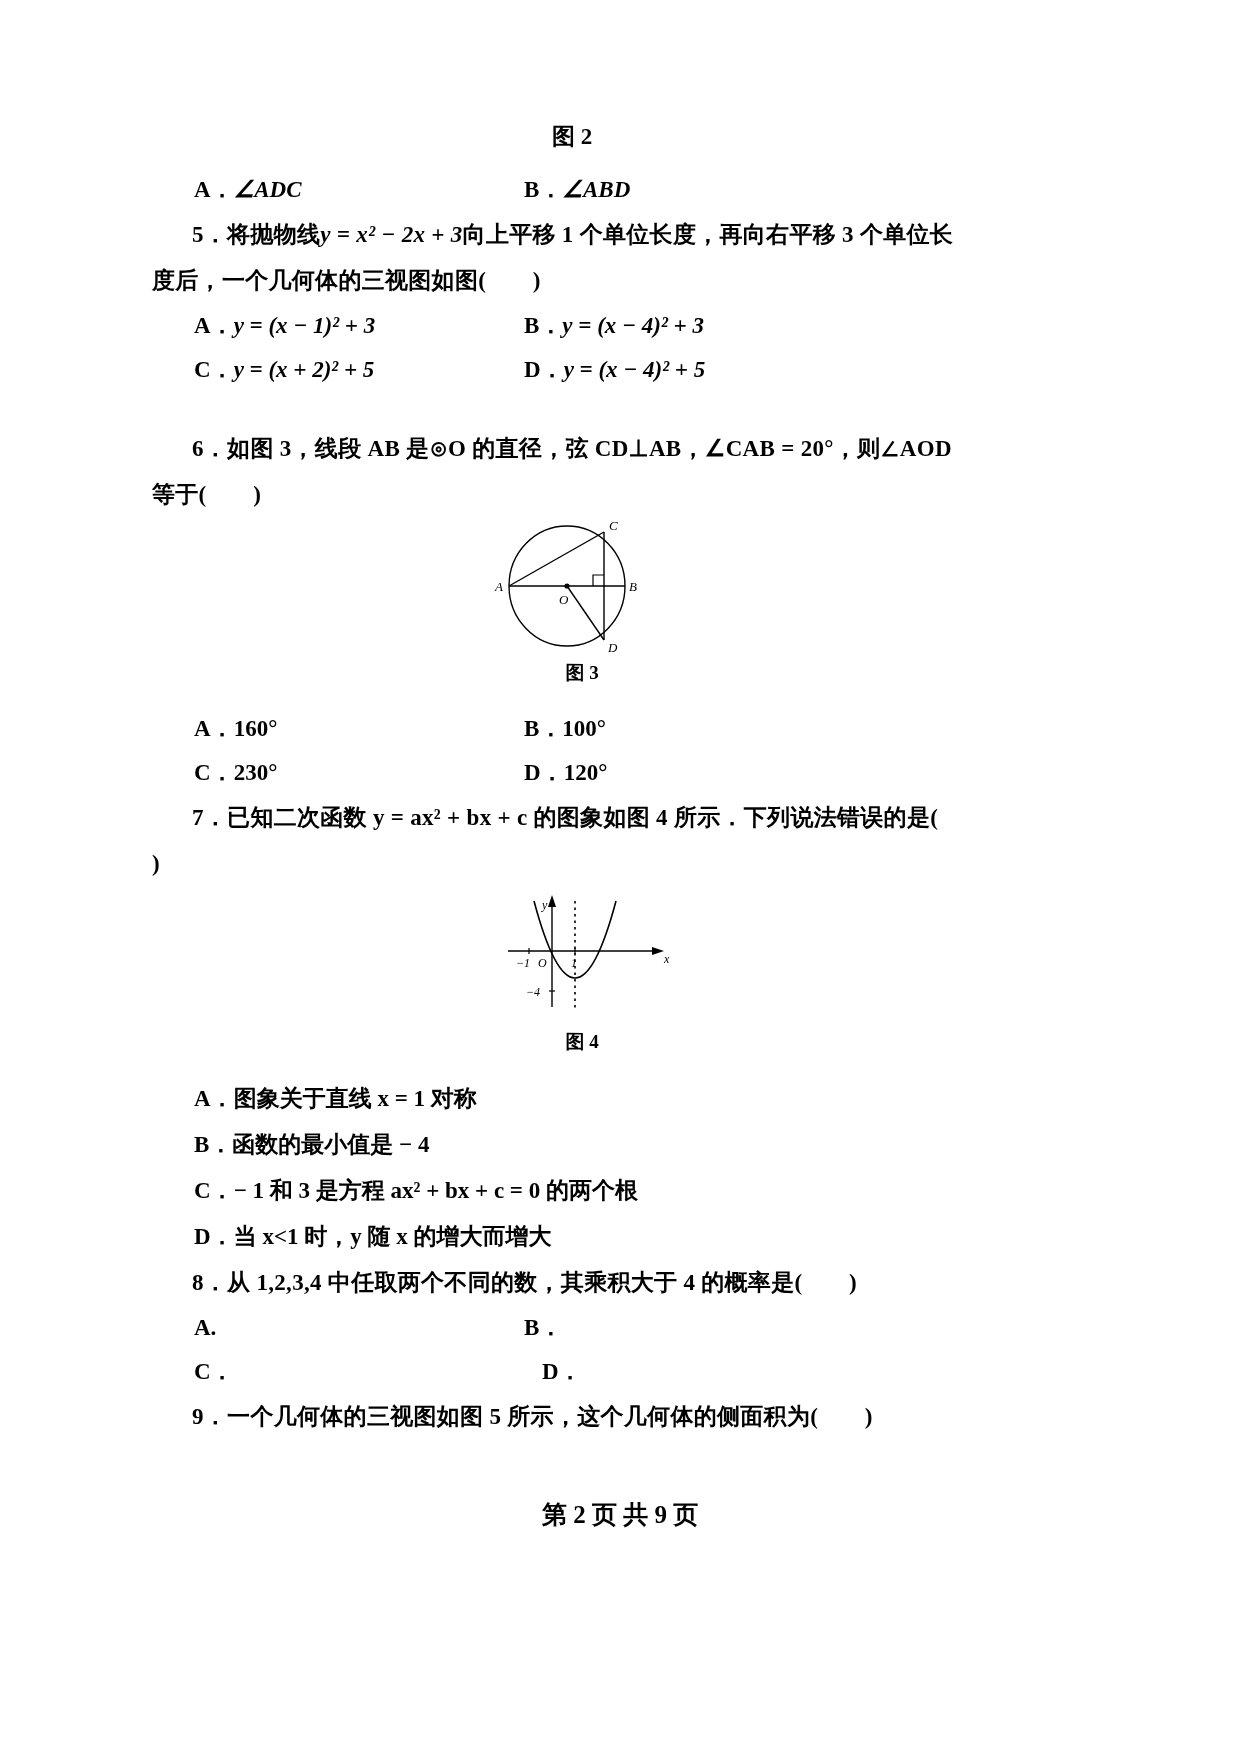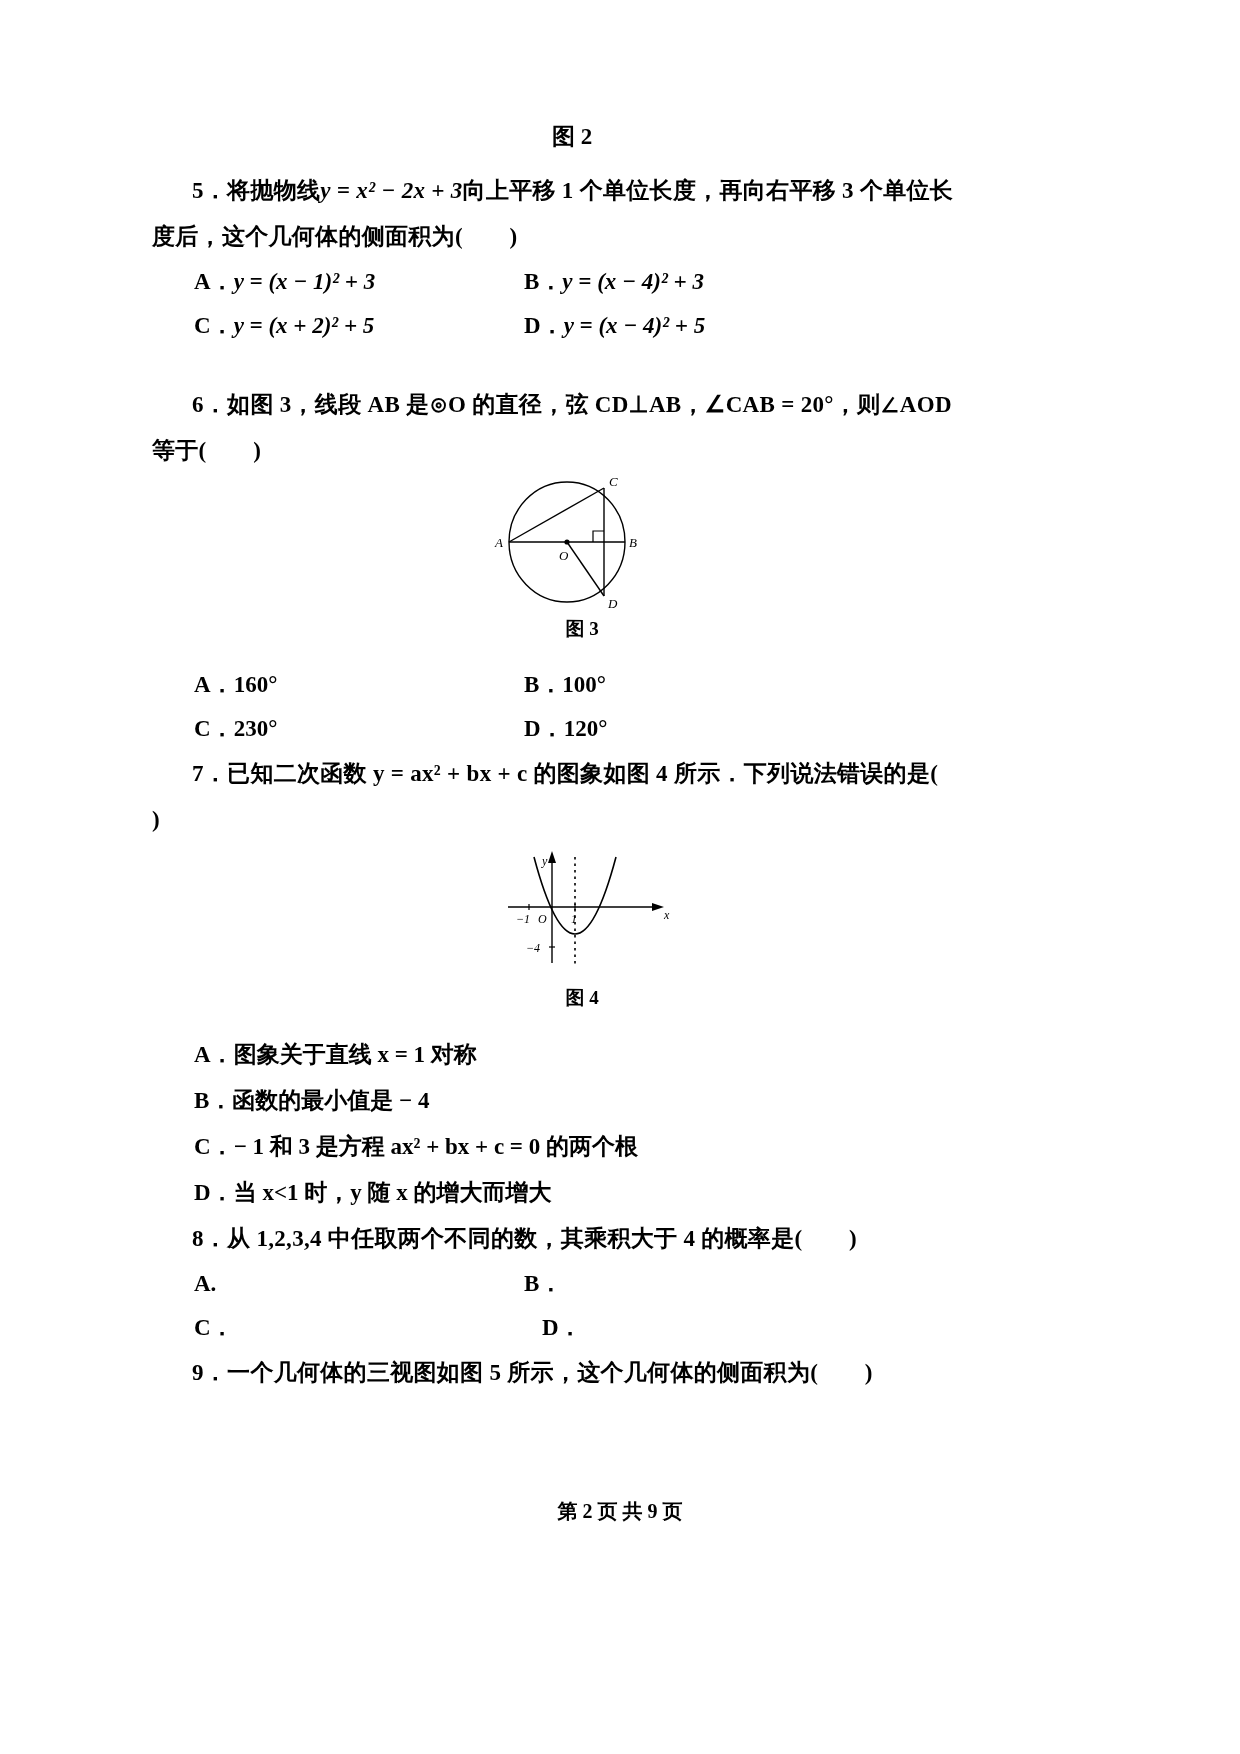--- a/index.html
+++ b/index.html
@@ -79,21 +79,21 @@
     justify-content: center;
   }
 
   
   .footer {
     position: absolute;
     left: 0;
     top: 1498px;
     width: 1240px;
     text-align: center;
-    font-size: 20px;
+    font-size: 25px;
     font-weight: bold;
     font-family: "Liberation Serif", serif;
   }
 
   .spacer-sm { height: 14px; }
   .spacer-lg { height: 34px; }
 
   svg text {
     font-family: "Liberation Serif", serif;
     font-style: italic;
@@ -102,25 +102,33 @@
 </head>
 <body>
 
 <div class="page">
   <div class="content">
 
     <div class="caption-right">图 2</div>
 
     <div class="spacer-sm"></div>
 
+    <div class="opt-row">
+      <div class="opt-col-a">
+        <span>A．</span><span class="mathit">∠ADC</span>
+      </div>
+      <div class="opt-col-b">
+        <span>B．</span><span class="mathit">∠ABD</span>
+      </div>
+    </div>
 
     <div class="stem">
       <span class="indent">5．</span><span>将抛物线</span><span class="mathit">y = x² − 2x + 3</span><span>向上平移 1 个单位长度，再向右平移 3 个单位长</span>
     </div>
-    <div class="stem">度后，这个几何体的侧面积为(　　)</div>
+    <div class="stem">度后，一个几何体的三视图如图(　　)</div>
 
     <div class="opt-row">
       <div class="opt-col-a">
         <span>A．</span><span class="mathit">y = (x − 1)² + 3</span>
       </div>
       <div class="opt-col-b">
         <span>B．</span><span class="mathit">y = (x − 4)² + 3</span>
       </div>
     </div>
     <div class="opt-row">

